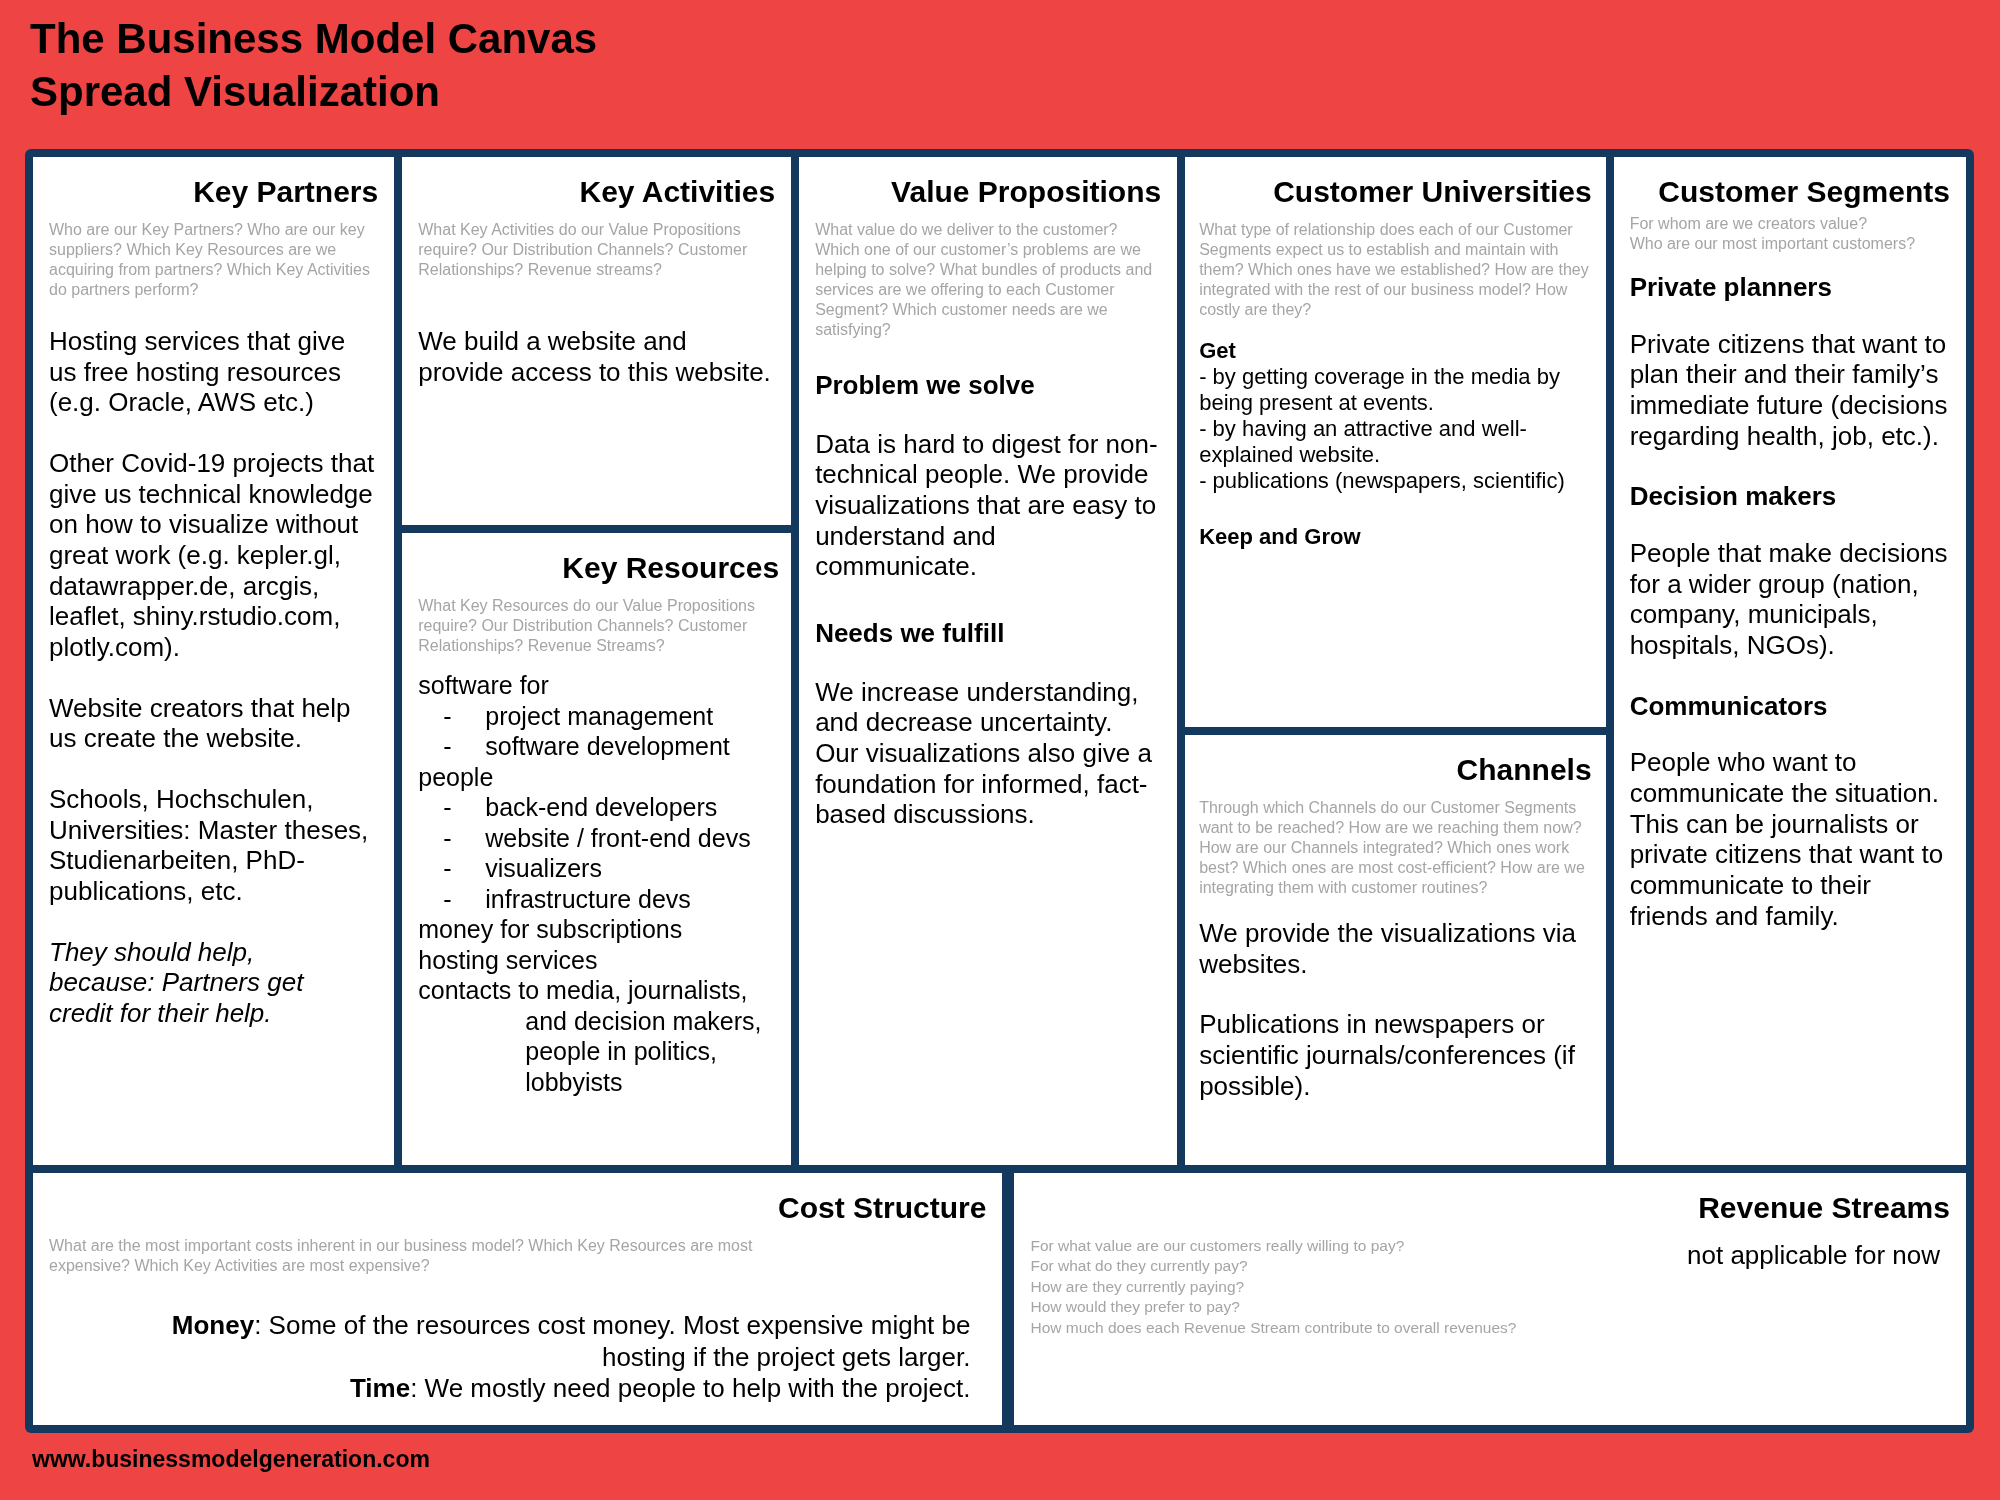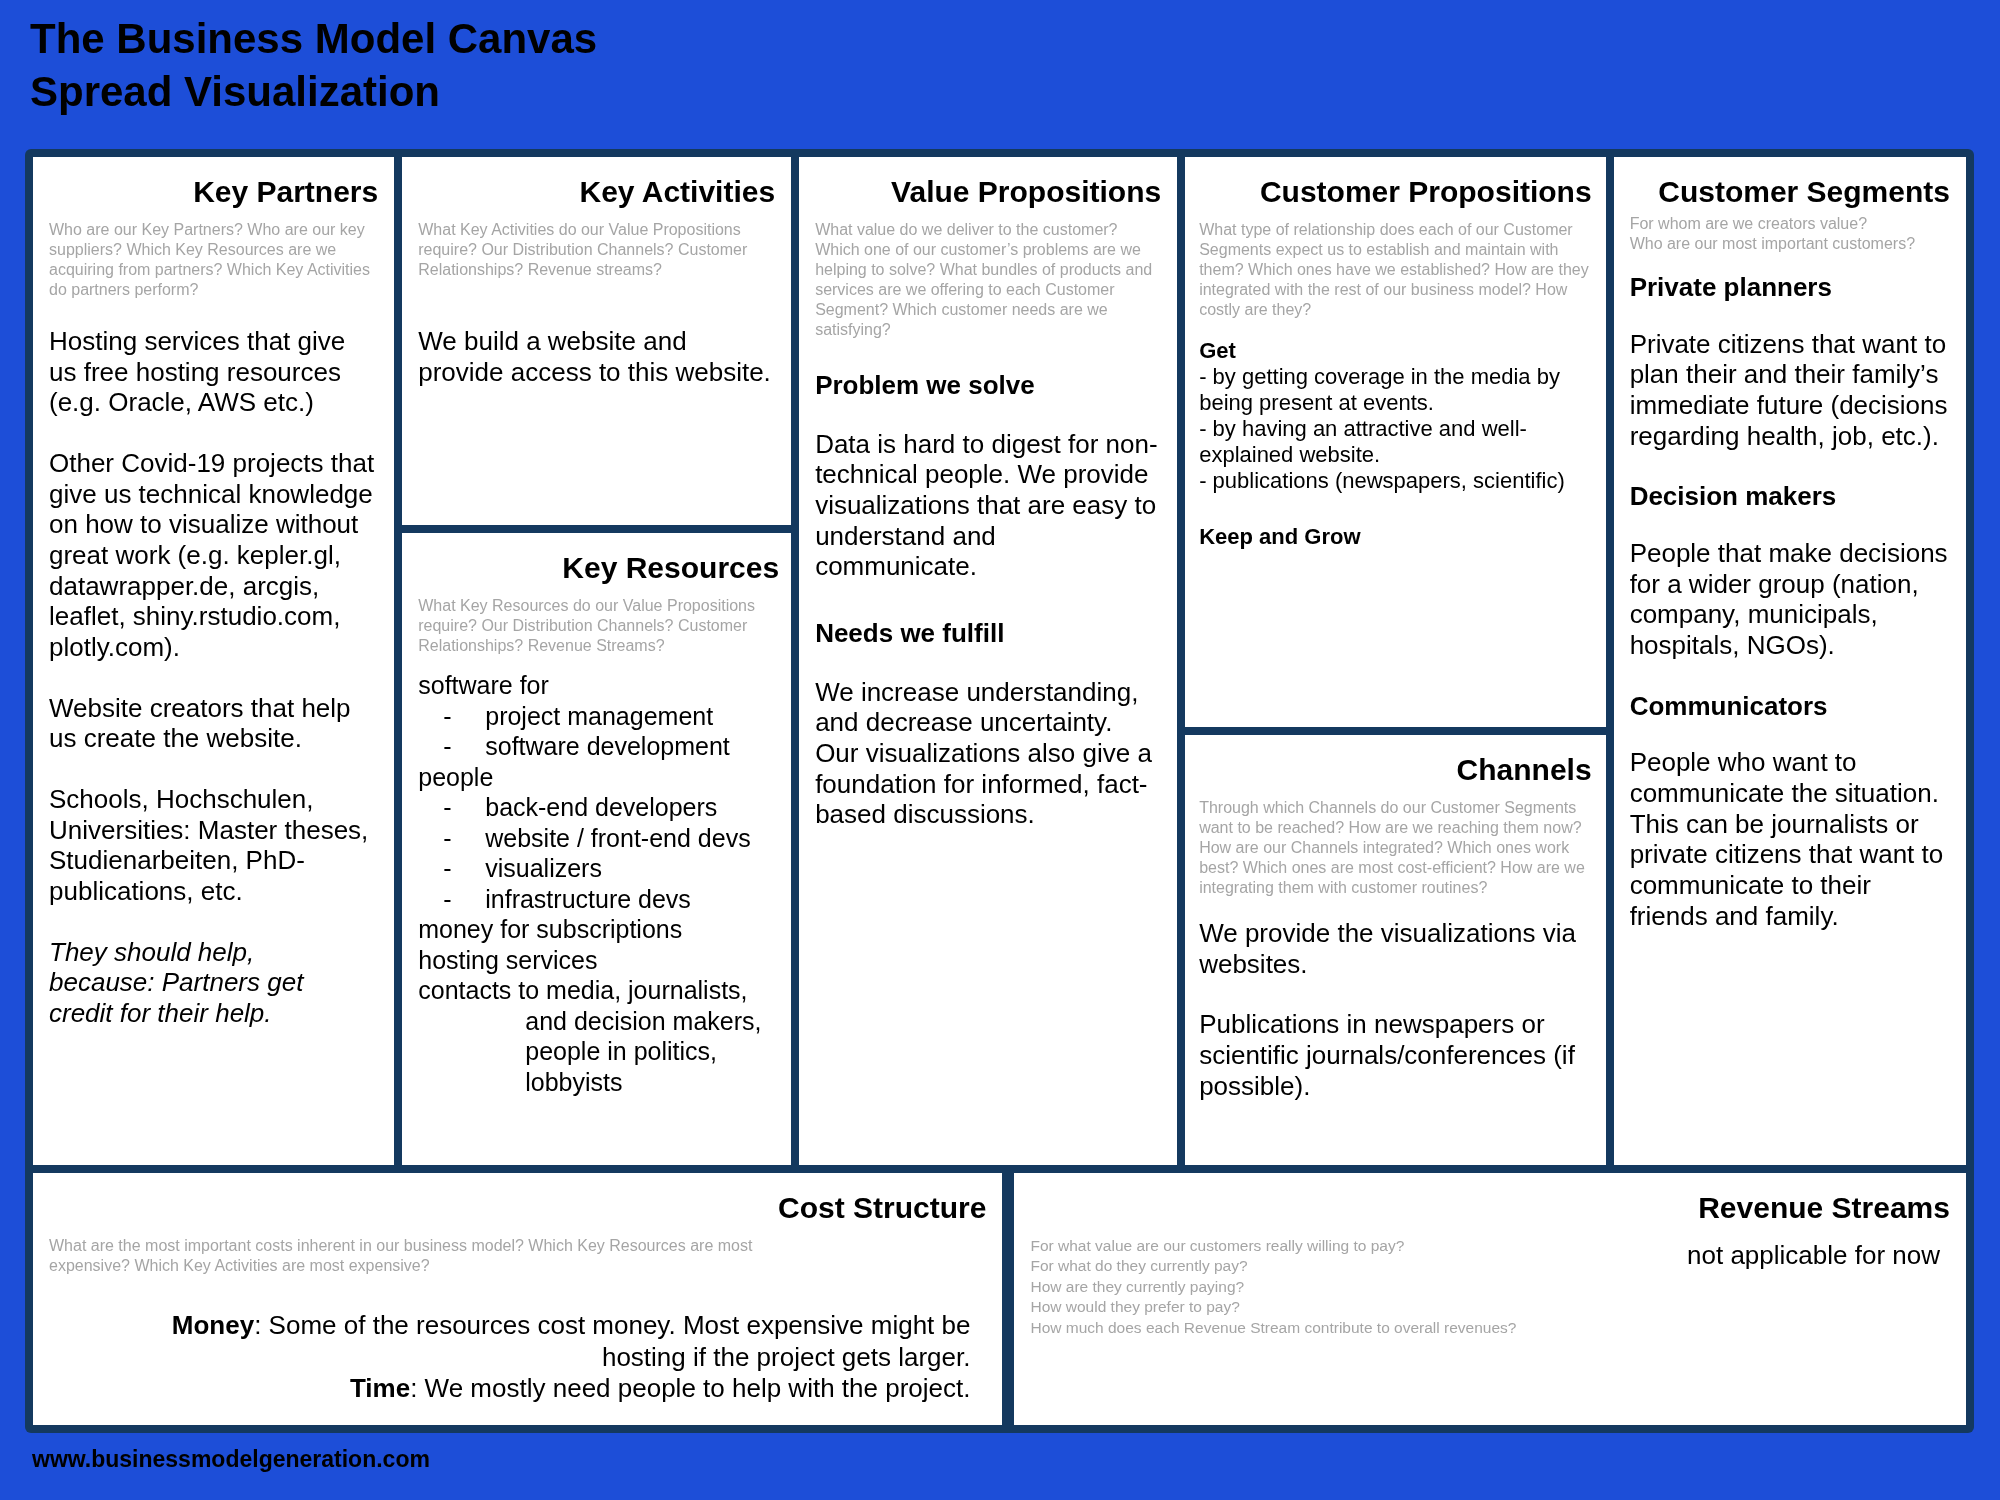--- a/index.html
+++ b/index.html
@@ -1,16 +1,16 @@
 <!DOCTYPE html>
 <html><head>
 <meta charset="utf-8">
 <style>
   html,body{margin:0;padding:0;background:#f2f2f1;}
-  .page{position:relative;width:2000px;height:1500px;background:#1d4ed8;overflow:hidden;
+  .page{position:relative;width:2000px;height:1500px;background:#ef4444;overflow:hidden;
         font-family:"Liberation Sans",sans-serif;color:#000;}
   .page-title{position:absolute;left:30px;top:12px;font-size:42px;font-weight:bold;line-height:1.27;}
   .canvas{position:absolute;left:25px;top:149px;width:1949px;height:1284px;background:#14395f;
           border-radius:6px;padding:8px;box-sizing:border-box;display:flex;flex-direction:column;gap:8px;}
   .top{flex:1;min-height:0;display:grid;grid-template-columns:366fr 394fr 383fr 426fr 357fr;gap:8px;}
   .bottom{height:252px;display:grid;grid-template-columns:972fr 954fr;gap:12px;}
   .col{display:flex;flex-direction:column;gap:8px;min-height:0;}
   .cell{background:#fff;padding:10px 16px;box-sizing:border-box;overflow:hidden;}
   .cell.ka{flex:0 0 368px;}
   .cell.kr{flex:1;padding:10px 12px 10px 16px;}
@@ -113,21 +113,21 @@
         <div class="body">
           <div class="subhead vp-sub1">Problem we solve</div>
           <p>Data is hard to digest for non-technical people. We provide visualizations that are easy to understand and communicate.</p>
           <div class="subhead vp-sub2">Needs we fulfill</div>
           <p>We increase understanding, and decrease uncertainty. Our visualizations also give a foundation for informed, fact-based discussions.</p>
         </div>
       </div>
 
       <div class="col">
         <div class="cell cr">
-          <h2 class="sec">Customer Propositions</h2>
+          <h2 class="sec">Customer Universities</h2>
           <p class="prompt" style="margin-bottom:6px;">What type of relationship does each of our Customer Segments expect us to establish and maintain with them? Which ones have we established? How are they integrated with the rest of our business model? How costly are they?</p>
           <div class="body cr-body">
             <div class="subhead">Get</div>
             <div>- by getting coverage in the media by being present at events.</div>
             <div>- by having an attractive and well-explained website.</div>
             <div>- publications (newspapers, scientific)</div>
             <div class="subhead cr-sub2">Keep and Grow</div>
           </div>
         </div>
         <div class="cell ch">

